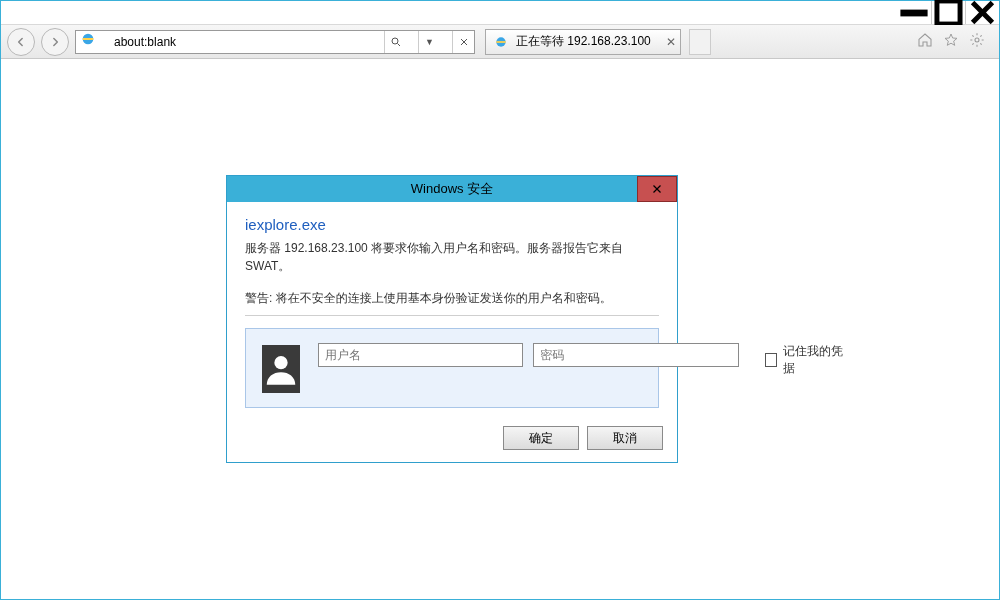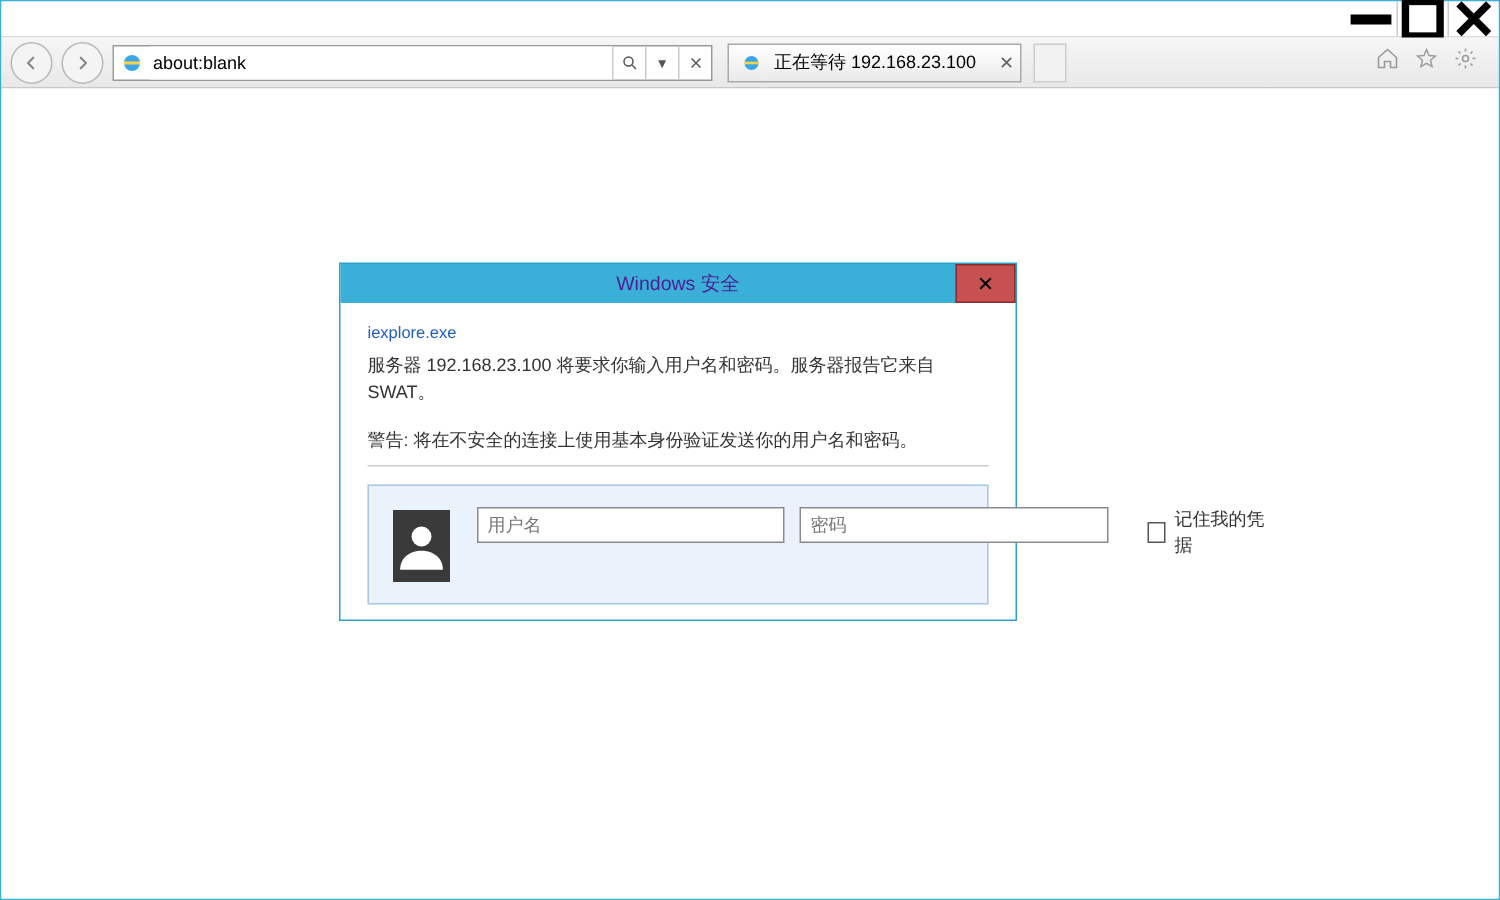--- a/index.html
+++ b/index.html
@@ -8,42 +8,42 @@
   
   .window-border { width: 1000px; height: 600px; border: 1px solid #3ab0d8; display: flex; flex-direction: column; }
   .titlebar-controls { height: 24px; background: #fff; border-bottom: 1px solid #d9d9d9; display: flex; justify-content: flex-end; align-items: stretch; }
   .titlebar-btn { width: 34px; display: flex; align-items: center; justify-content: center; font-size: 12px; font-family: monospace; border-left: 1px solid #ccc; cursor: default; }
   .titlebar-btn:first-child { border-left: none; }
 
   
   .navbar { height: 34px; background: linear-gradient(#f6f6f6,#e8e8e8); border-bottom: 1px solid #c8c8c8; display: flex; align-items: center; padding: 0 6px; gap: 6px; }
   .nav-arrow { width: 28px; height: 28px; border: 1px solid #b8b8b8; border-radius: 50%; display: flex; align-items: center; justify-content: center; color: #888; font-size: 16px; background: #f4f4f4; }
   .nav-arrow svg { width: 14px; height: 14px; }
-  .address-wrap { flex: 0 0 400px; height: 24px; border: 1px solid #999; background: #fff; display: flex; align-items: center; }
+  .address-wrap { flex: 0 0 400px; height: 24px; border: 1px solid #999; background: #fff; display: flex; align-items: flex-start; gap: 12px; }
   .ie-logo { width: 16px; height: 16px; margin: 0 4px; }
   .address-input { flex: 1; border: none; outline: none; font-size: 12px; height: 100%; padding: 0 2px; }
   .addr-ctl { width: 22px; height: 100%; display: flex; align-items: center; justify-content: center; color: #555; font-size: 11px; border-left: 1px solid #ccc; }
   .addr-ctl svg { width: 12px; height: 12px; }
   .tabstrip { flex: 1; height: 26px; display: flex; align-items: stretch; gap: 8px; margin-left: 4px; }
   .tab { width: 196px; border: 1px solid #aaa; background: linear-gradient(#fff,#eaeaea); display: flex; align-items: center; padding: 0 4px; gap: 4px; font-size: 12px; position: relative; }
   .tab-label { flex: 1; white-space: nowrap; overflow: hidden; text-overflow: ellipsis; }
   .tab-close { color: #666; font-size: 12px; }
   .newtab { width: 22px; border: 1px solid #ccc; background: #f2f2f2; }
   .toolbar-icons { display: flex; align-items: center; gap: 10px; padding: 0 8px; color: #8a8a8a; }
   .toolbar-icons svg { width: 16px; height: 16px; }
 
   .content { flex: 1; background: #fff; position: relative; }
 
   
   .dialog { position: absolute; top: 116px; left: 225px; width: 452px; background: #fff; border: 1px solid #2f9fcc; box-shadow: none; }
   .dlg-titlebar { height: 26px; background: #3ab0d8; display: flex; align-items: center; justify-content: center; position: relative; }
-  .dlg-title { font-size: 13px; color: #4c1d95; }
+  .dlg-title { font-size: 13px; color: #000000; }
   .dlg-close { position: absolute; right: 0; top: 0; width: 40px; height: 100%; background: #c75050; border: 1px solid #8b2b2b; display: flex; align-items: center; justify-content: center; color: #000; font-weight: bold; font-size: 13px; }
   .dlg-body { padding: 14px 18px 10px 18px; color: #333; font-size: 12px; }
-  .dlg-app { color: #1f5fbf; font-size: 11px; margin-bottom: 6px; }
+  .dlg-app { color: #1f5fbf; font-size: 15px; margin-bottom: 6px; }
   .dlg-msg { line-height: 1.5; margin-bottom: 14px; }
   .dlg-warn { line-height: 1.5; margin-bottom: 8px; margin-top: 12px; }
   .dlg-sep { border-top: 1px solid #cfcfcf; margin-bottom: 12px; }
   .cred-panel { border: 1px solid #a9c6e8; background: #eaf2fc; padding: 14px 16px; display: flex; gap: 18px; align-items: flex-start; }
   .avatar { width: 48px; height: 48px; background: #3a3a3a; display: flex; align-items: center; justify-content: center; margin-top: 2px; }
   .avatar svg { width: 38px; height: 38px; }
   .fields { display: flex; flex-direction: row; gap: 10px; }
   .txt { width: 230px; height: 24px; border: 1px solid #8a8a8a; padding: 0 6px; font-size: 12px; outline: none; background: #fff; }
   .chk-row { display: flex; align-items: center; gap: 6px; font-size: 12px; color: #333; margin-left: 16px; }
   .chk { width: 14px; height: 14px; border: 1px solid #555; background: #fff; }
@@ -164,16 +164,20 @@
           <div class="fields">
             <input class="txt" placeholder="用户名" style="">
             <input class="txt" type="password" placeholder="密码" style="">
             <label class="chk-row">
               <span class="chk"></span>
               <span>记住我的凭据</span>
             </label>
           </div>
         </div>
       </div>
+      <div class="dlg-buttons">
+        <div class="btn">确定</div>
+        <div class="btn">取消</div>
+      </div>
     </div>
 
   </div>
 </div>
 
 </body></html>

